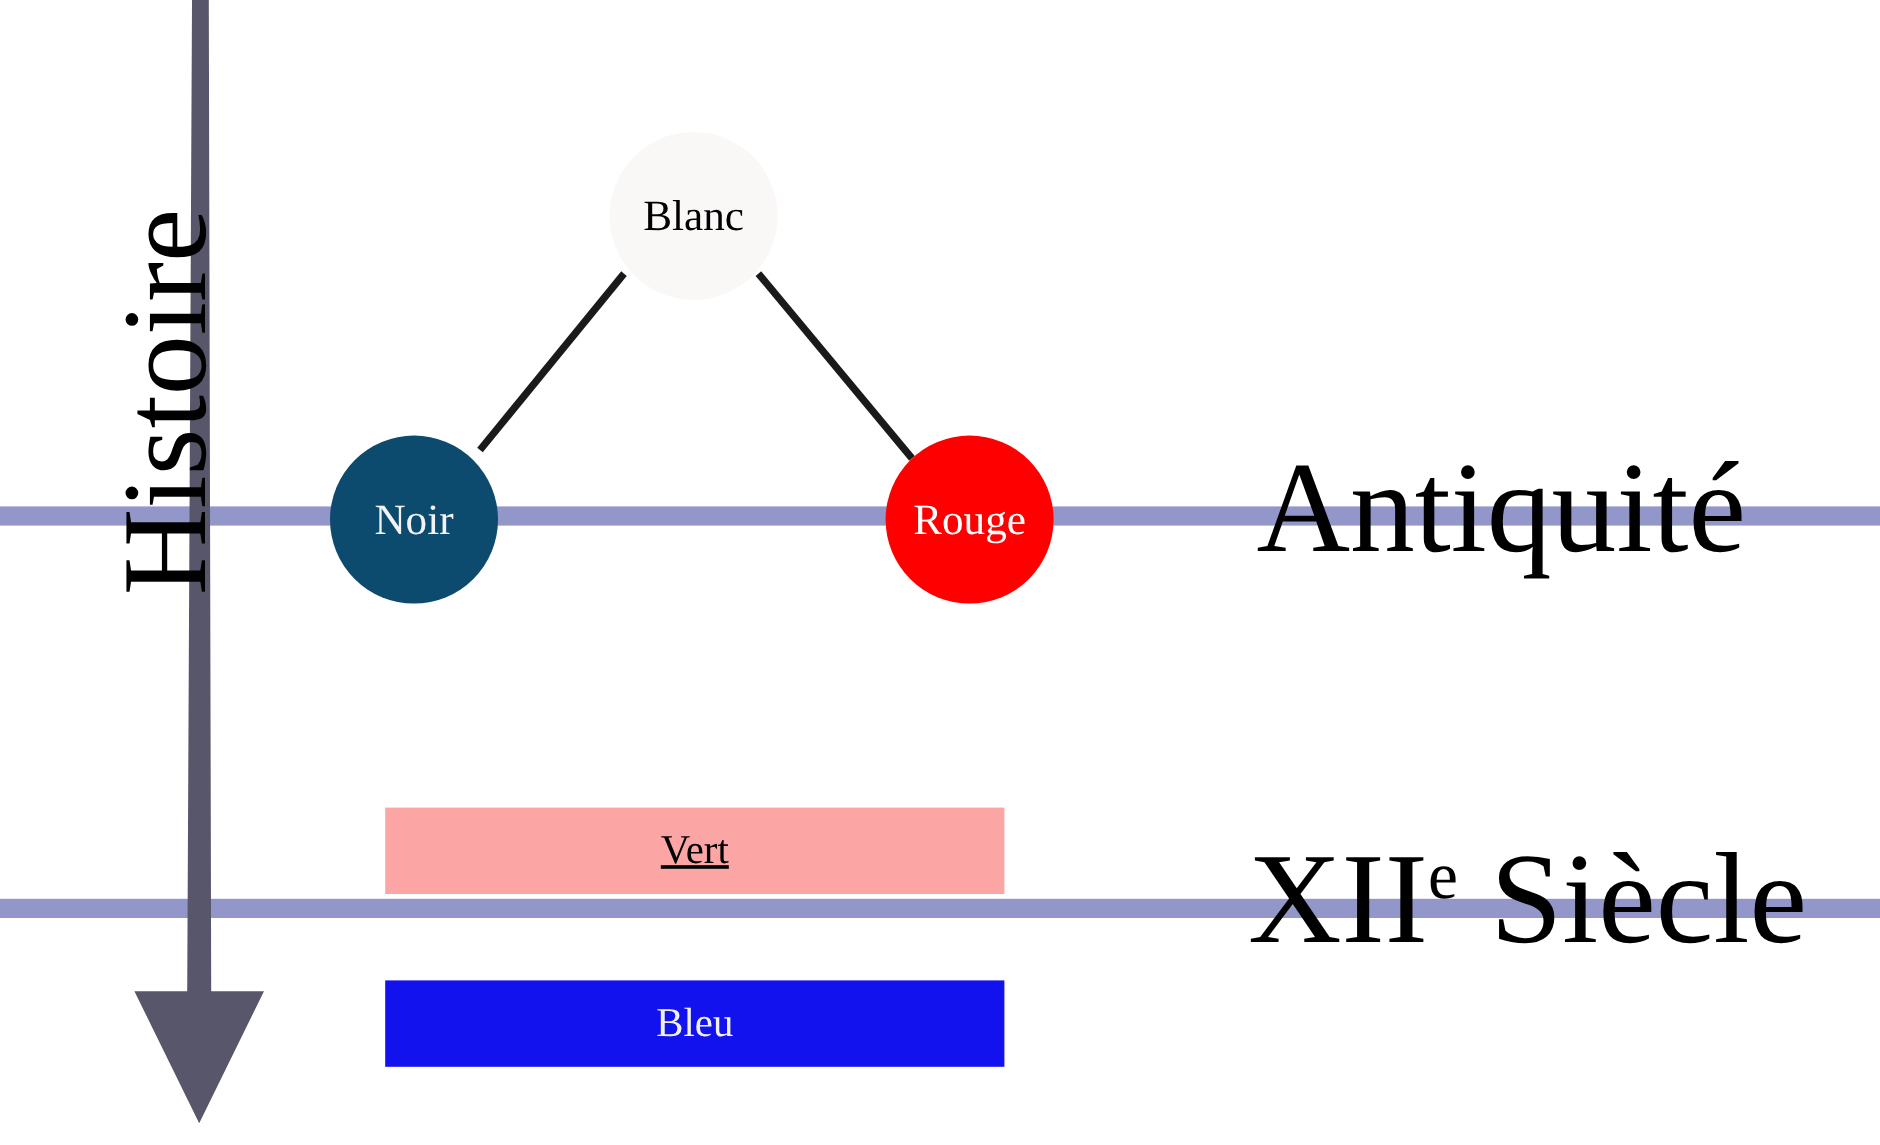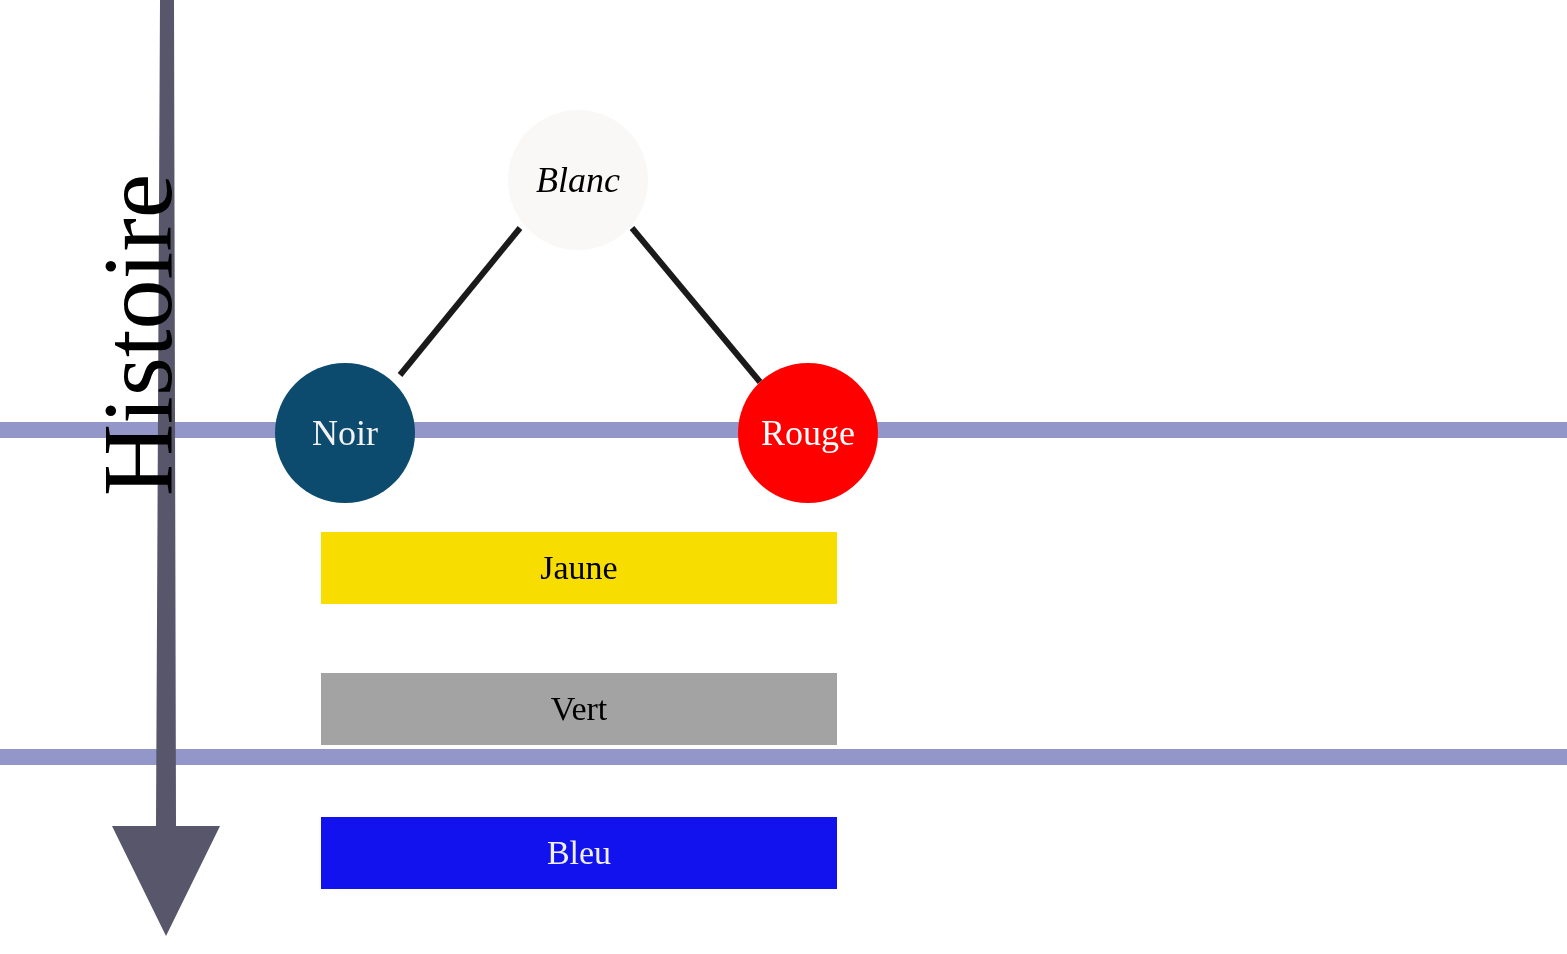--- a/index.html
+++ b/index.html
@@ -76,21 +76,20 @@
     display: flex;
     align-items: center;
     justify-content: center;
     font-size: 36px;
     line-height: 1;
   }
   #node-blanc {
     left: 508px; top: 110px;
     background: #faf7f7;
     color: #000000;
-    font-style: italic;
   }
   #node-noir {
     left: 275px; top: 363px;
     background: #0c4a6e;
     color: #f2f2f2;
   }
   #node-rouge {
     left: 738px; top: 363px;
     background: #ff0000;
     color: #ffffff;
@@ -111,21 +110,21 @@
     left: 321px;
     width: 516px;
     height: 72px;
     display: flex;
     align-items: center;
     justify-content: center;
     font-size: 34px;
     line-height: 1;
   }
   #bar-jaune { top: 532px; background: #f7de00; color: #000000; }
-  #bar-vert  { top: 673px; background: #a3a3a3; color: #000000; }
+  #bar-vert  { top: 673px; background: #fca5a5; color: #000000; text-decoration: underline; }
   #bar-bleu  { top: 817px; background: #1212ee; color: #f0f0f0; }
 </style>
 </head>
 <body>
 
 <div id="canvas">
 
   <div class="era-rule" id="rule-antiquite"></div>
 
   <div class="era-rule" id="rule-xii"></div>
@@ -146,27 +145,26 @@
   </div>
 
   <div class="concept-node" id="node-noir">
     <span>Noir</span>
   </div>
 
   <div class="concept-node" id="node-rouge">
     <span>Rouge</span>
   </div>
 
-  <div class="color-bar" id="bar-jaune">
-    <span>Jaune</span>
-  </div>
 
   <div class="color-bar" id="bar-vert">
     <span>Vert</span>
   </div>
 
   <div class="color-bar" id="bar-bleu">
     <span>Bleu</span>
   </div>
 
+  <div class="era-label" id="label-antiquite">Antiquité</div>
 
+  <div class="era-label" id="label-xii"><span>XII</span><sup>e</sup><span> Siècle</span></div>
 
 </div>
 
 </body></html>

